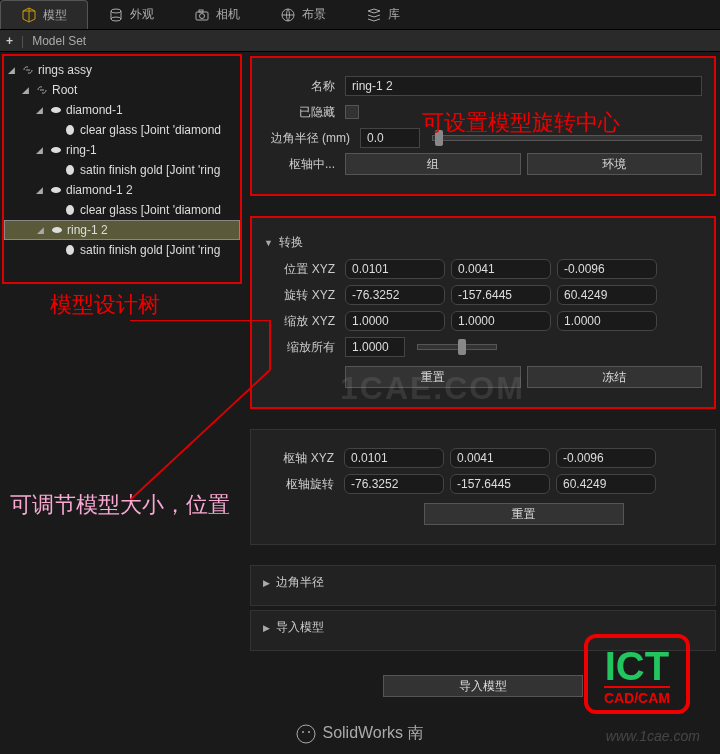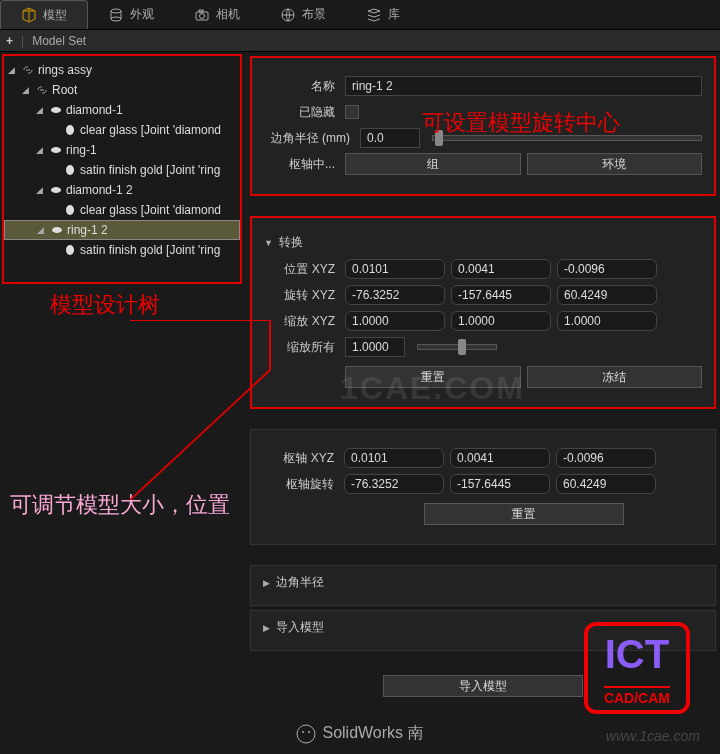--- a/index.html
+++ b/index.html
@@ -45,22 +45,22 @@
 .annot-red { position: absolute; color: #e00; font-size: 22px; }
 
 .section-hdr { display: flex; align-items: center; gap: 6px; color: #ccc; margin-bottom: 6px; font-size: 12px; }
 .section-hdr .tri { font-size: 9px; color: #aaa; }
 
 .collapse-panel { background: #222; border: 1px solid #333; padding: 8px 12px; margin-bottom: 4px; }
 
 .watermark { position: absolute; top: 370px; left: 340px; color: rgba(180,180,180,0.15); font-size: 32px; font-weight: bold; letter-spacing: 2px; pointer-events: none; }
 
 .ict-logo { position: absolute; right: 30px; bottom: 40px; border: 4px solid #e00; border-radius: 12px; padding: 8px 16px 4px; text-align: center; }
-.ict-logo .big { color: #8b5cf6; font-size: 40px; font-weight: bold; line-height: 1; }
-.ict-logo .sm { color: #e00; font-size: 14px; font-weight: bold; border-top: 2px solid #e00; margin-top: 12px; padding-top: 2px; }
+.ict-logo .big { color: #22c55e; font-size: 40px; font-weight: bold; line-height: 1; }
+.ict-logo .sm { color: #e00; font-size: 14px; font-weight: bold; border-top: 2px solid #e00; margin-top: 0; padding-top: 2px; }
 
 .footer { position: absolute; bottom: 6px; left: 0; right: 0; text-align: center; color: #aaa; font-size: 16px; }
 .footer-url { position: absolute; bottom: 10px; right: 20px; color: rgba(200,200,200,0.25); font-size: 14px; font-style: italic; }
 
 svg { display: block; }
 </style>
 </head>
 <body>
 
 <div class="tabs">

